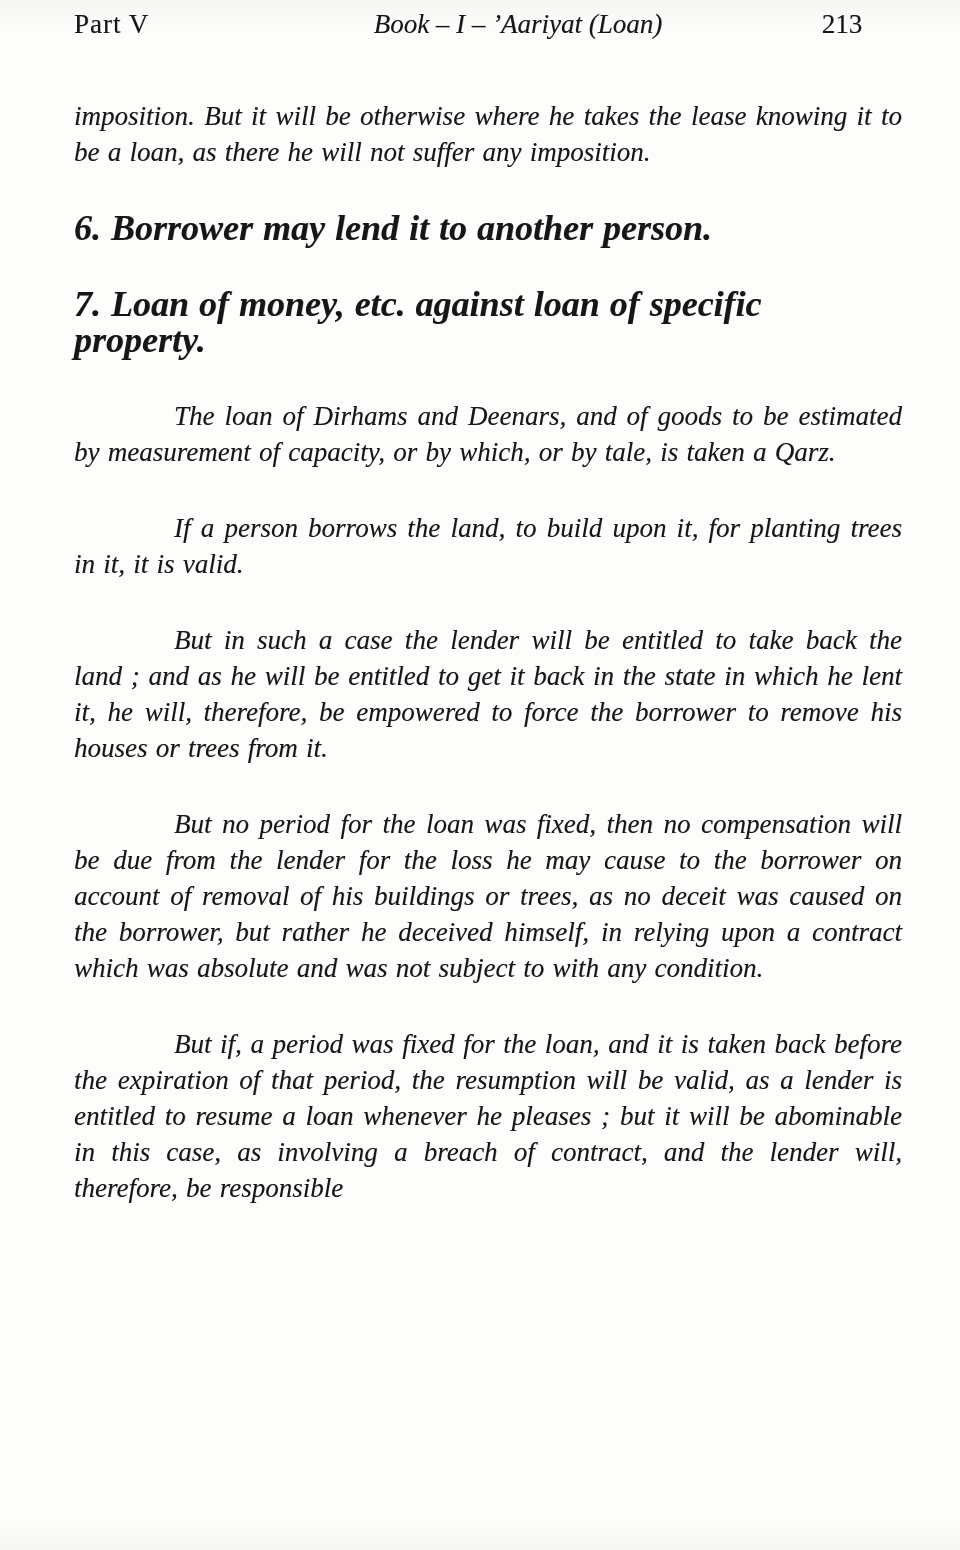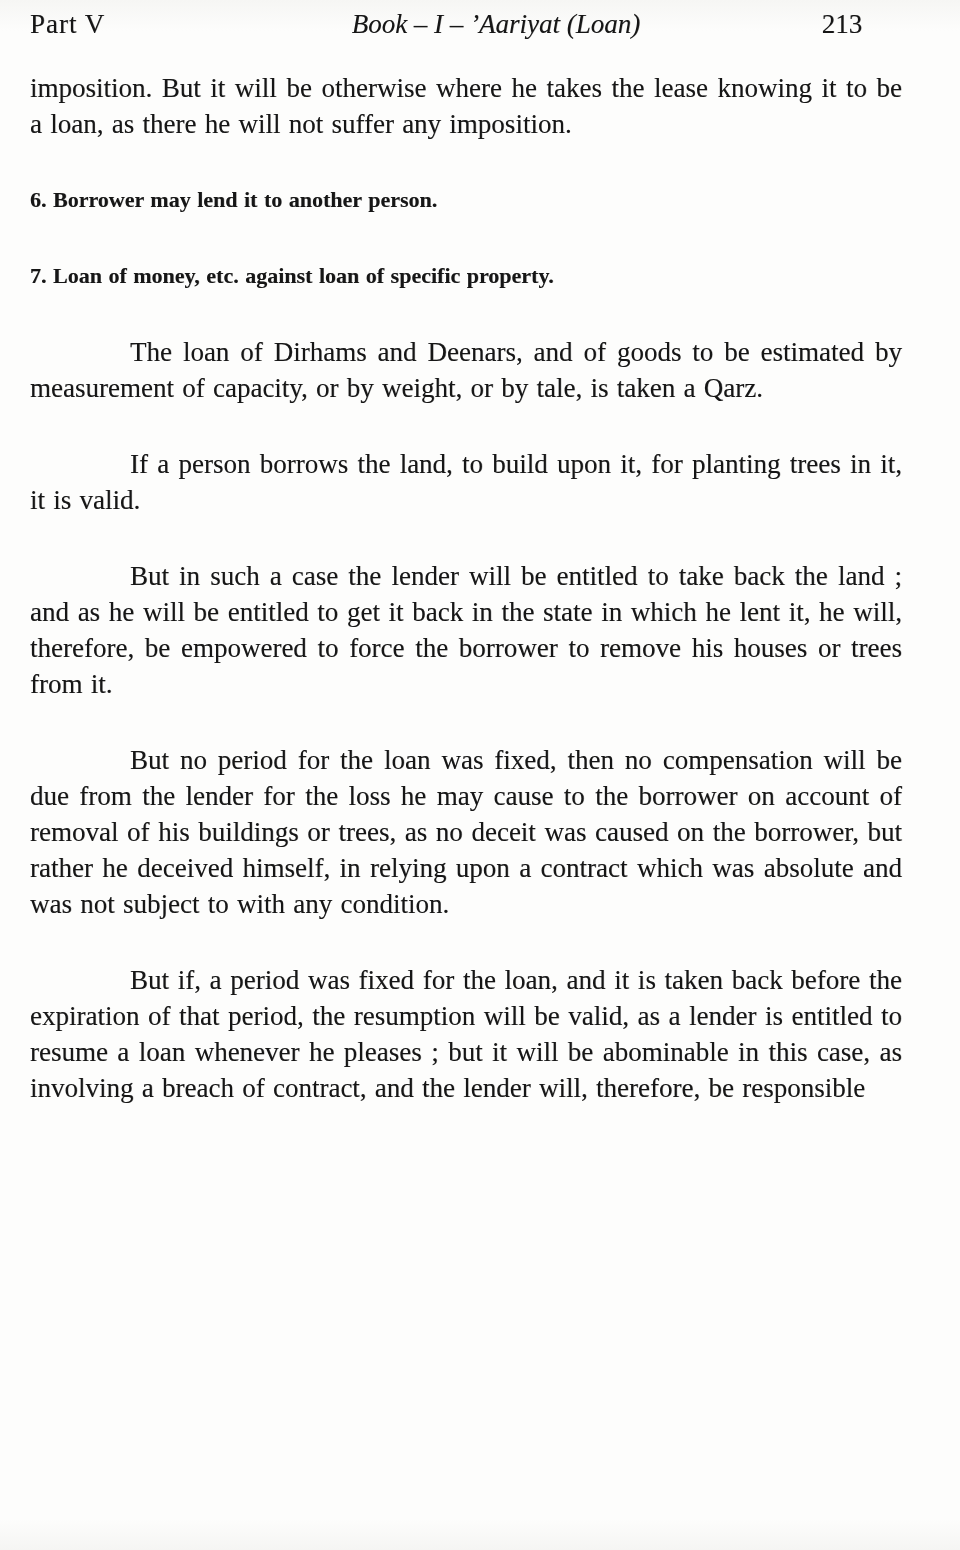--- a/index.html
+++ b/index.html
@@ -10,21 +10,21 @@
   .page {
     position: relative;
     width: 960px;
     height: 1550px;
     margin: 0 auto;
     background: linear-gradient(180deg, #f6f6f4 0%, #fdfdfc 2%, #fdfdfc 98%, #f5f5f3 100%);
     color: #161616;
     font-family: "Liberation Serif", "DejaVu Serif", serif;
     overflow: hidden;
     box-sizing: border-box;
-    padding: 6px 58px 0 30px;
+    padding: 6px 58px 0 74px;
     text-shadow: 0.4px 0.4px 0.6px rgba(20,20,20,0.35);
   }
   .header {
     display: flex;
     align-items: baseline;
     font-size: 27px;
     line-height: 36px;
   }
   .header .left {
     width: 180px;
@@ -33,53 +33,54 @@
   .header .center {
     flex: 1;
     text-align: center;
     font-style: italic;
   }
   .header .right {
     width: 120px;
     text-align: center;
   }
   .content {
-    margin-top: 28px;
+    margin-top: 56px;
+    font-style: italic;
   }
   .para {
     margin: 0 0 40px 0;
     font-size: 27px;
     line-height: 36px;
     text-align: justify;
     word-spacing: 1.5px;
   }
   .para.indent {
     text-indent: 100px;
   }
   .heading {
     margin: 0 0 40px 0;
-    font-size: 22px;
+    font-size: 36px;
     line-height: 36px;
     font-weight: bold;
     text-align: left;
     word-spacing: 1px;
   }
 </style>
 </head>
 <body>
 
 <div class="page">
   <div class="header">
     <span class="left">Part V</span>
     <span class="center">Book – I –  ’Aariyat (Loan)</span>
     <span class="right">213</span>
   </div>
   <div class="content">
       <p class="para">imposition. But it will be otherwise where he takes the lease knowing it to be a loan, as there he will not suffer any imposition.</p>
       <h2 class="heading">6.  Borrower may lend it to another person.</h2>
       <h2 class="heading">7. Loan of money, etc. against loan of specific property.</h2>
-      <p class="para indent">The loan of Dirhams and Deenars, and of goods to be estimated by measurement of capacity, or by weight, or by tale, is taken a Qarz.</p>
+      <p class="para indent">The loan of Dirhams and Deenars, and of goods to be estimated by measurement of capacity, or by which, or by tale, is taken a Qarz.</p>
       <p class="para indent">If a person borrows the land, to build upon it, for planting trees in it, it is valid.</p>
       <p class="para indent">But in such a case the lender will be entitled to take back the land ; and as he will be entitled to get it back in the state in which he lent it, he will, therefore, be empowered to force the borrower to remove his houses or trees from it.</p>
       <p class="para indent">But no period for the loan was fixed, then no compensation will be due from the lender for the loss he may cause to the borrower on account of removal of his buildings or trees, as no deceit was caused on the borrower, but rather he deceived himself, in relying upon a contract which was absolute and was not subject to with any condition.</p>
       <p class="para indent">But if, a period was fixed for the loan, and it is taken back before the expiration of that period, the resumption will be valid, as a lender is entitled to resume a loan whenever he pleases ; but it will be abominable in this case, as involving a breach of contract, and the lender will, therefore, be responsible</p>
     </div>
 </div>
 
 </body></html>

